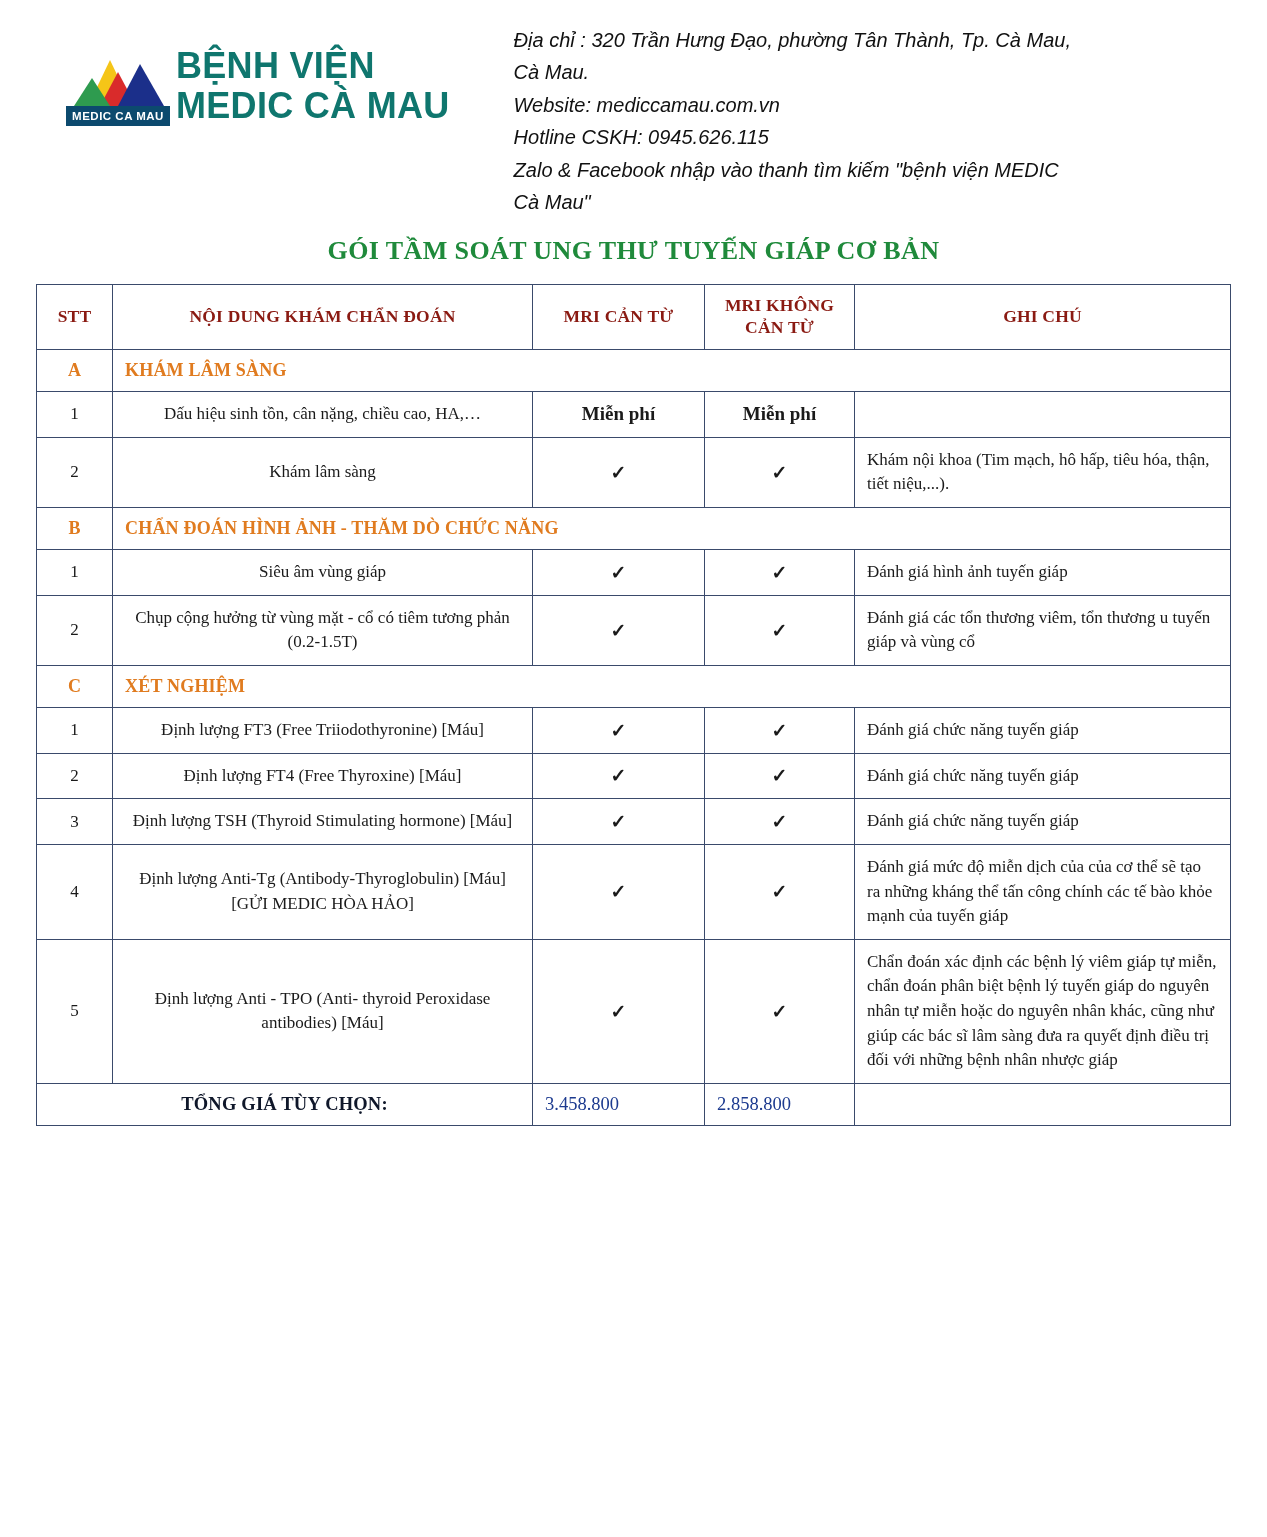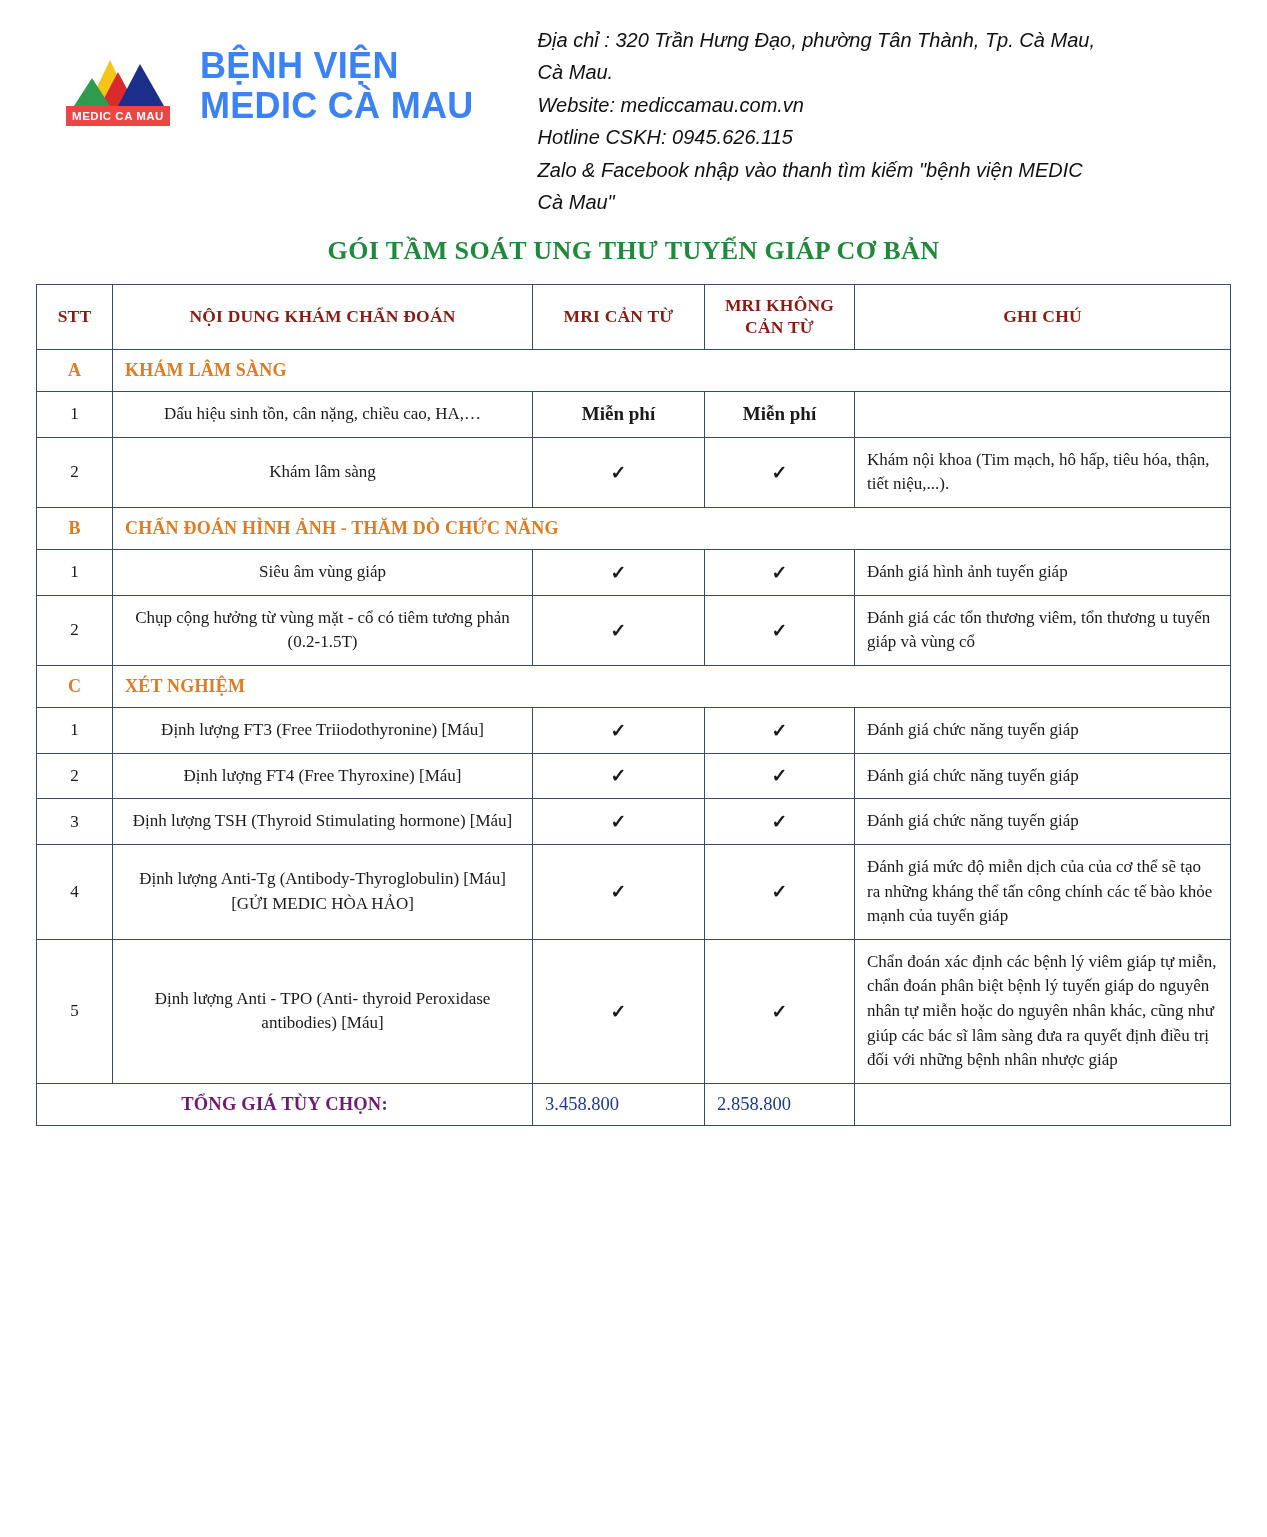--- a/index.html
+++ b/index.html
@@ -46,35 +46,35 @@
     left: 0; top: 0;
     width: 104px;
     height: 62px;
   }
   .logo-caption {
     position: absolute;
     left: 0;
     top: 62px;
     width: 104px;
     height: 20px;
-    background: #ef4444;
+    background: #0c4a6e;
     color: #ffffff;
     font-family: "Liberation Sans", sans-serif;
     font-size: 11.5px;
     font-weight: 700;
     letter-spacing: .5px;
     display: flex;
     align-items: center;
     justify-content: center;
   }
   .brand-text {
-    margin-left: 30px;
+    margin-left: 6px;
     font-family: "Liberation Sans", sans-serif;
     font-weight: 700;
-    color: #3b82f6;
+    color: #0f766e;
     line-height: 1.12;
     font-size: 36px;
     letter-spacing: .3px;
   }
   .brand-text .line2 { white-space: nowrap; }
 
   .contact {
     flex: 1 1 auto;
     padding-left: 64px;
     padding-top: 6px;
@@ -149,21 +149,21 @@
     text-align: center;
     font-size: 19px;
     font-weight: bold;
   }
   td.note {
     text-align: left;
     line-height: 1.45;
   }
   .total-label {
     text-align: center;
-    color: #701a75;
+    color: #0f172a;
     font-weight: 700;
     font-size: 18.5px;
     letter-spacing: .2px;
     margin-left: 32px;
   }
   .total-val {
     text-align: left;
     color: #1c3a8f;
     font-weight: 400;
     font-size: 18.5px;

